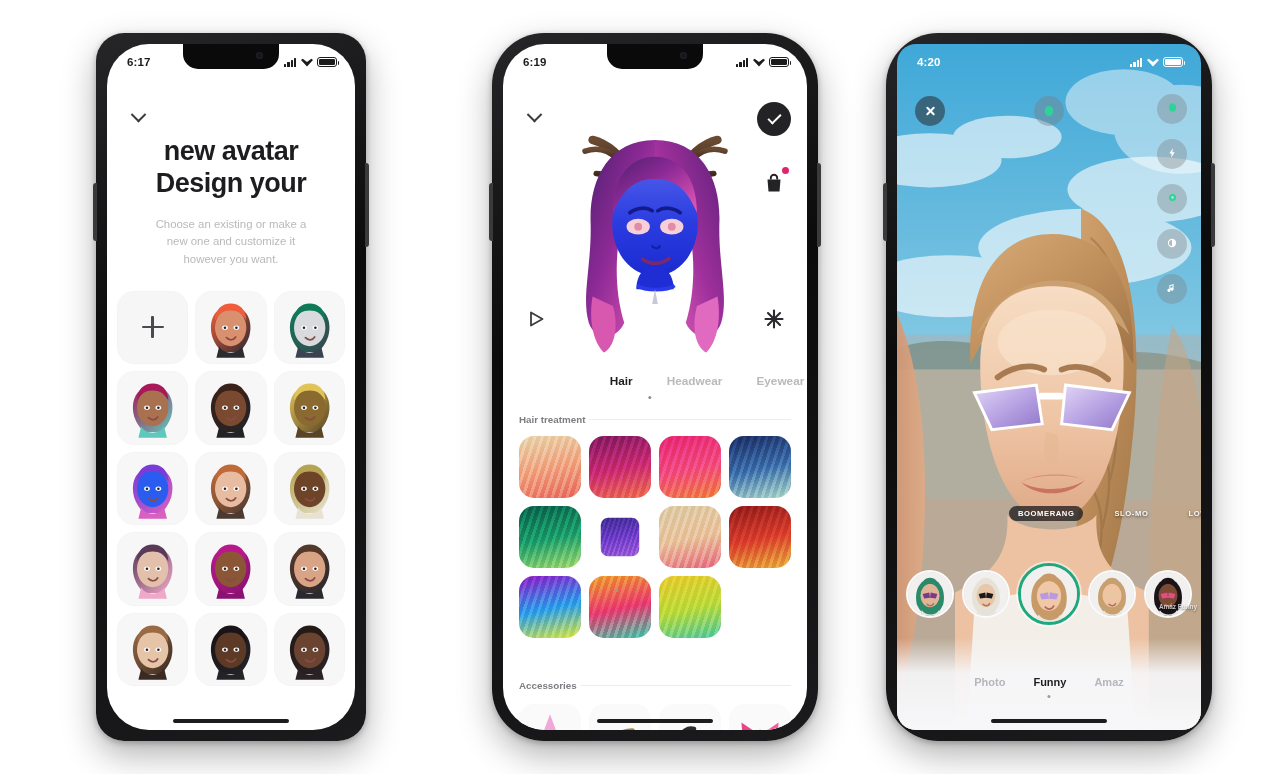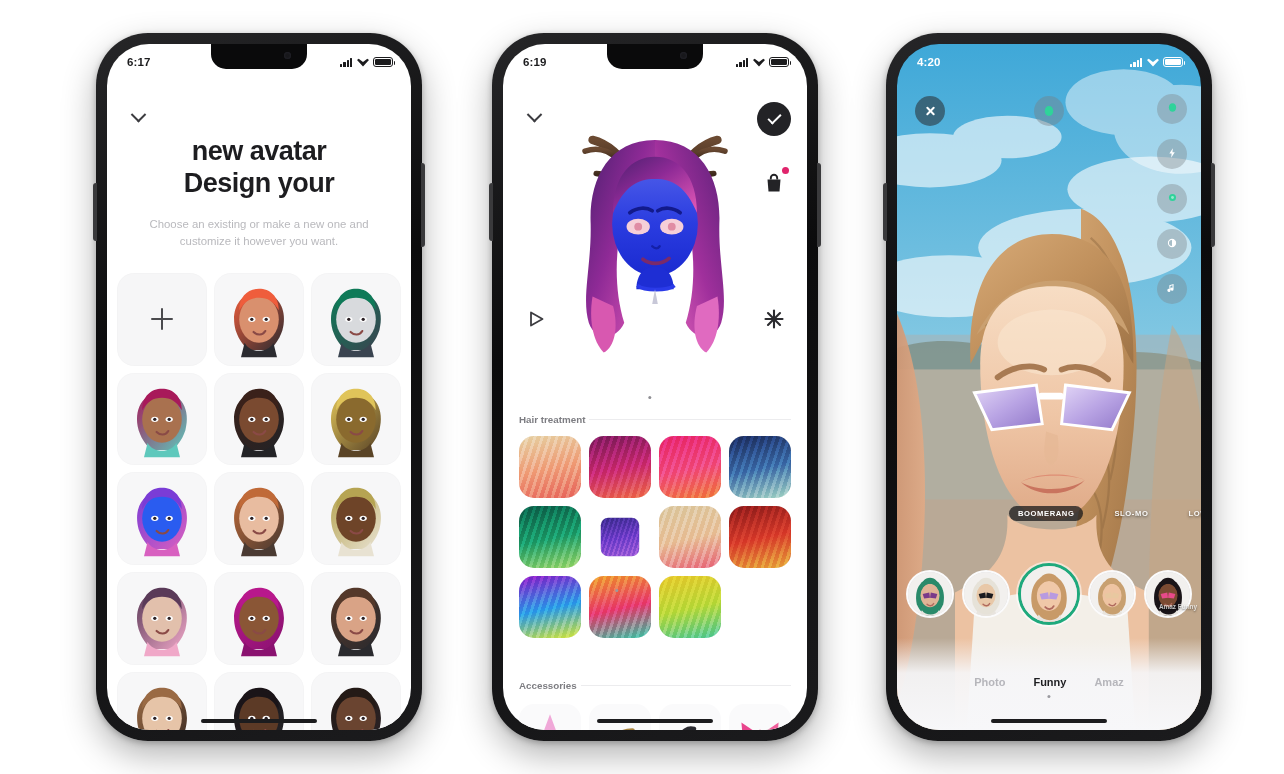--- a/index.html
+++ b/index.html
@@ -72,21 +72,21 @@
     background:currentColor; border-radius:0 1px 1px 0;
   }
   .ic-batt b { display:block; width:100%; height:100%; background:currentColor; border-radius:1.3px; }
   .homebar {
     position:absolute; bottom:7px; left:50%; transform:translateX(-50%);
     width: 116px; height:4.5px; border-radius:3px; z-index:38;
   }
   .hb-dark { background:#1c1c1e; }
 
   
-  #phone1 { left: 96px; top: 33px; width: 326px; height: 708px; }
+  #phone1 { left: 96px; top: 33px; width: 270px; height: 708px; border-radius: 28px; }
   .p1 { background:#fff; }
   .chev-btn {
     position:absolute; left:14px; top:56px; width:34px; height:34px; z-index:20;
     display:flex; align-items:center; justify-content:center; cursor:pointer;
   }
   .chev {
     width:11px; height:11px; border-right:2.4px solid #3c3c40; border-bottom:2.4px solid #3c3c40;
     transform: rotate(45deg) translate(-2px,-2px);
   }
   .p1-hero { padding: 92px 26px 0; text-align:center; }
@@ -178,21 +178,21 @@
   }
   .acc-row {
     position:absolute; left:0; right:0; top:660px; z-index:18;
     display:grid; grid-template-columns: repeat(4,1fr); gap:8px; padding:0 16px;
   }
   .acc { aspect-ratio:1/1; border-radius:15px; background:#fafafb; overflow:hidden; position:relative; cursor:pointer; }
   .acc svg { width:100%; height:100%; }
 
   
   #phone3 { left: 886px; top: 33px; width: 326px; height: 708px; }
-  .p3 { background:#0a0a0b; }
+  .p3 { background:#0a0a0b;border-radius:19px; }
   .p3-scene { position:absolute; inset:0; }
   .p3-scene svg { width:100%; height:100%; display:block; }
   .rb-close {
     position:absolute; left:18px; top:52px; width:30px; height:30px; border-radius:50%;
     background: rgba(40,42,46,.55); display:flex; align-items:center; justify-content:center;
     z-index:25; cursor:pointer;
   }
   .xx { position:relative; width:11px; height:11px; }
   .xx::before,.xx::after{
     content:""; position:absolute; left:0; top:4.6px; width:11px; height:2px;
@@ -704,20 +704,25 @@
         <svg viewBox="0 0 22 22">
           <g stroke="#2a2a2e" stroke-width="2.1" stroke-linecap="round">
             <path d="M11 2.5v17"></path>
               <path d="M2.5 11h17"></path>
             <path d="M5 5l12 12"></path>
               <path d="M17 5L5 17"></path>
           </g>
         </svg>
       </div>
 
+      <div class="tabs" id="p2tabs">
+          <div class="tab on">Hair</div>
+          <div class="tab">Headwear</div>
+          <div class="tab">Eyewear</div>
+        </div>
       <div class="tab-dot"></div>
 
       <div class="sect" style="top:370px">
         <span class="sect-lbl">Hair treatment</span>
         <span class="sect-rule"></span>
       </div>
 
       <div class="sw-grid" id="p2sw">
           <div class="sw" style="background: linear-gradient(168deg, rgb(232, 212, 168) 0%, rgb(240, 160, 124) 52%, rgb(232, 104, 94) 100%);">
             <span class="sw-strands"></span>

